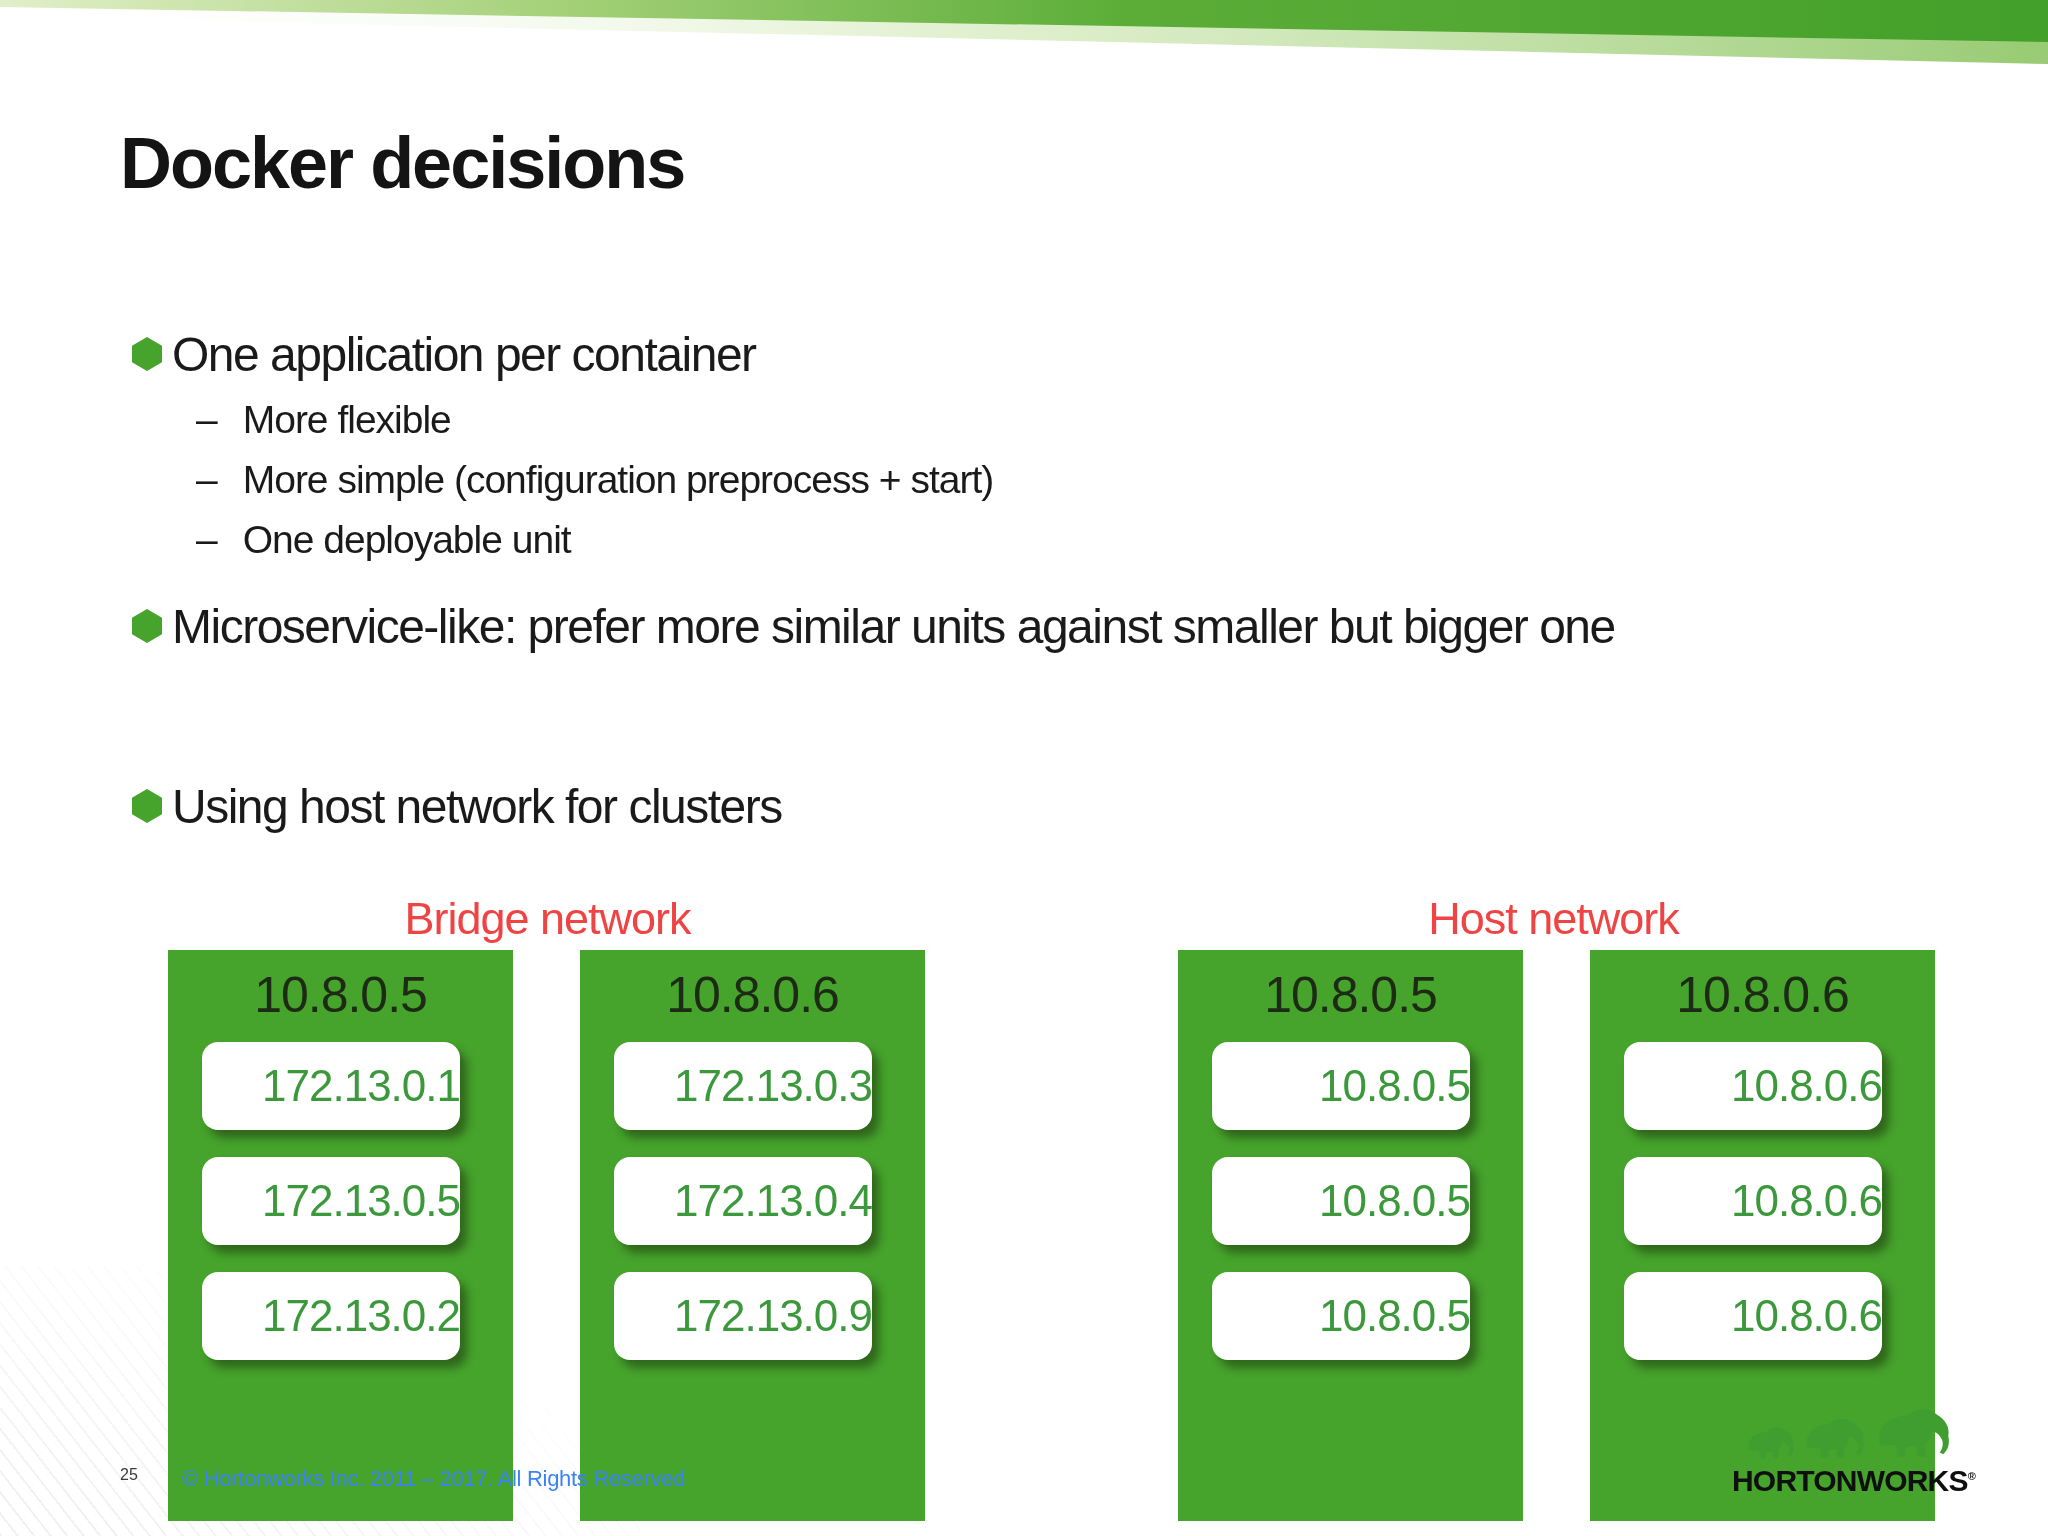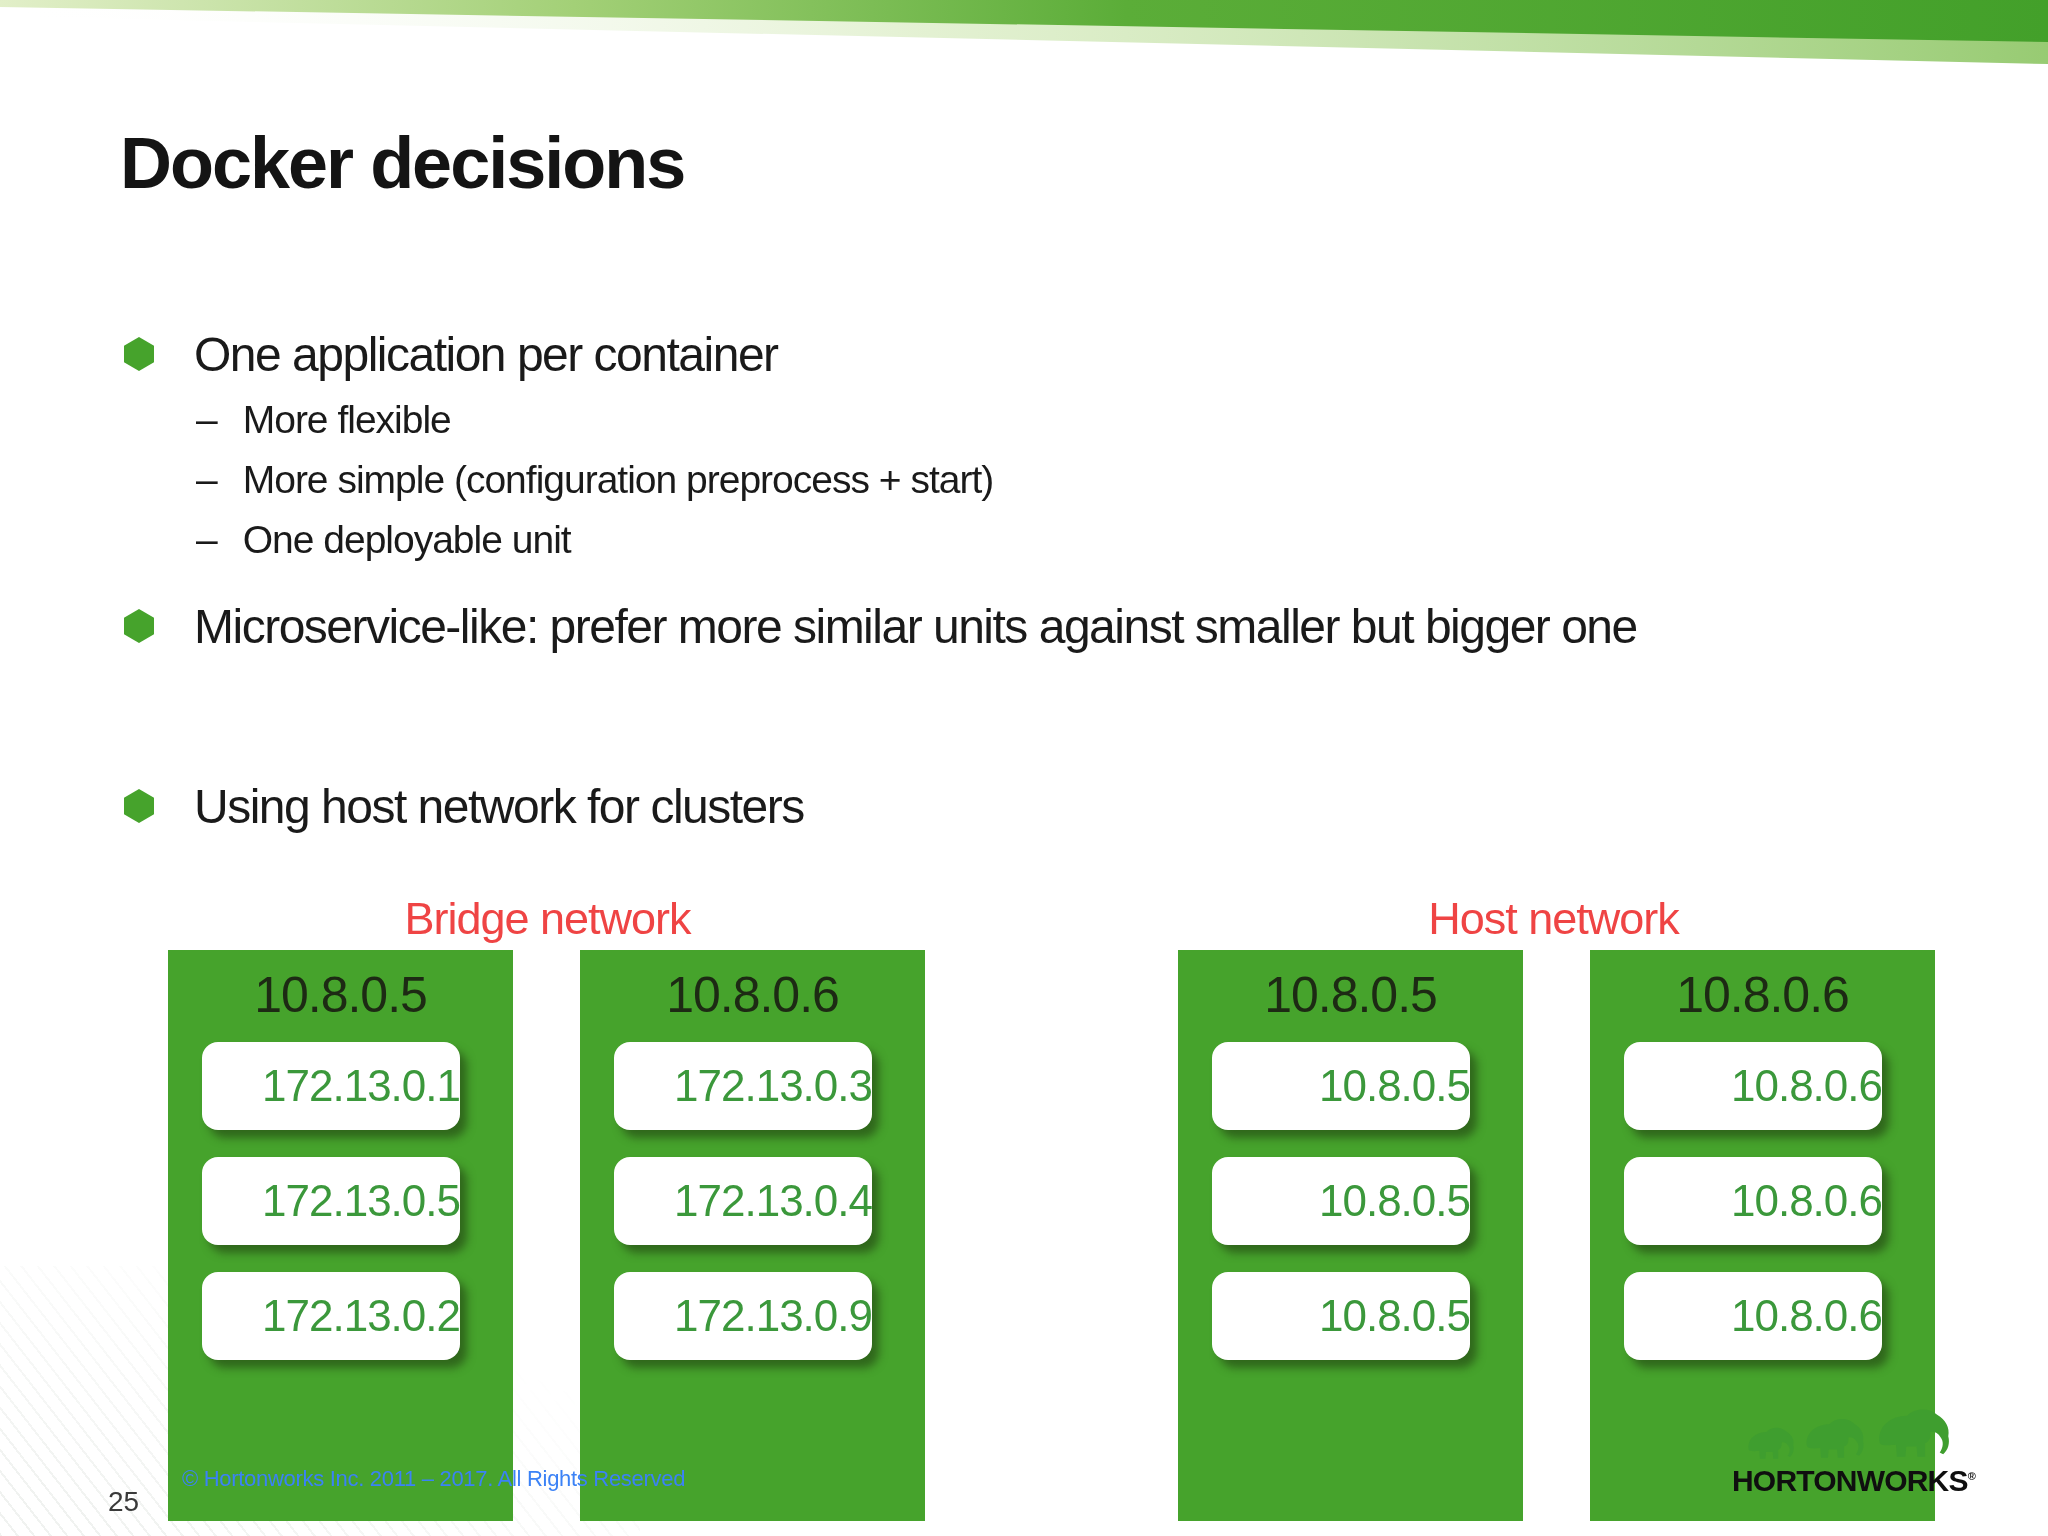--- a/index.html
+++ b/index.html
@@ -20,22 +20,22 @@
     -webkit-mask-image:linear-gradient(to top right,#000 10%,transparent 72%);
     mask-image:linear-gradient(to top right,#000 10%,transparent 72%);
   }
   
   .title{
     position:absolute;left:120px;top:122px;
     font-size:72px;font-weight:700;letter-spacing:-2px;color:#141414;
   }
   
   .l1{
-    position:absolute;left:124px;height:56px;
-    display:flex;align-items:center;gap:40px;
+    position:absolute;left:132px;height:56px;
+    display:flex;align-items:center;gap:10px;
     font-size:48px;letter-spacing:-1.5px;color:#1a1a1a;white-space:nowrap;
   }
   .hex{
     width:30px;height:34px;flex:0 0 30px;background:#46a32c;
     clip-path:polygon(50% 0,100% 26%,100% 74%,50% 100%,0 74%,0 26%);
   }
   .l2{
     position:absolute;left:196px;height:46px;
     display:flex;align-items:center;gap:26px;
     font-size:39px;letter-spacing:-1px;color:#1a1a1a;white-space:nowrap;
@@ -56,21 +56,21 @@
   }
   .chip{
     position:absolute;left:34px;width:258px;height:88px;
     background:#ffffff;border-radius:16px;
     box-shadow:7px 8px 9px rgba(30,55,15,0.55);
     text-align:right;line-height:88px;
     font-size:44px;letter-spacing:-1px;color:#3b983b;
   }
   .chip.c0{top:92px}.chip.c1{top:207px}.chip.c2{top:322px}
   
-  .page-num{position:absolute;left:108px;top:1466px;font-size:28px;color:#3a3a3a;margin-top:20px;}
+  .page-num{position:absolute;left:120px;top:1466px;font-size:16px;color:#3a3a3a;}
   .copyright{position:absolute;left:182px;top:1466px;font-size:22px;letter-spacing:-0.3px;color:#3b82f6;}
   
   .logo{position:absolute;left:1732px;top:1400px;width:236px;text-align:right;}
   .herd{display:flex;align-items:flex-end;justify-content:center;gap:1px;height:62px;}
   .wordmark{
     margin-top:2px;font-size:30px;font-weight:800;letter-spacing:-0.8px;color:#0f0f0f;
     white-space:nowrap;
   }
   .wordmark sup{font-size:11px;font-weight:700;vertical-align:super;}
 </style>

